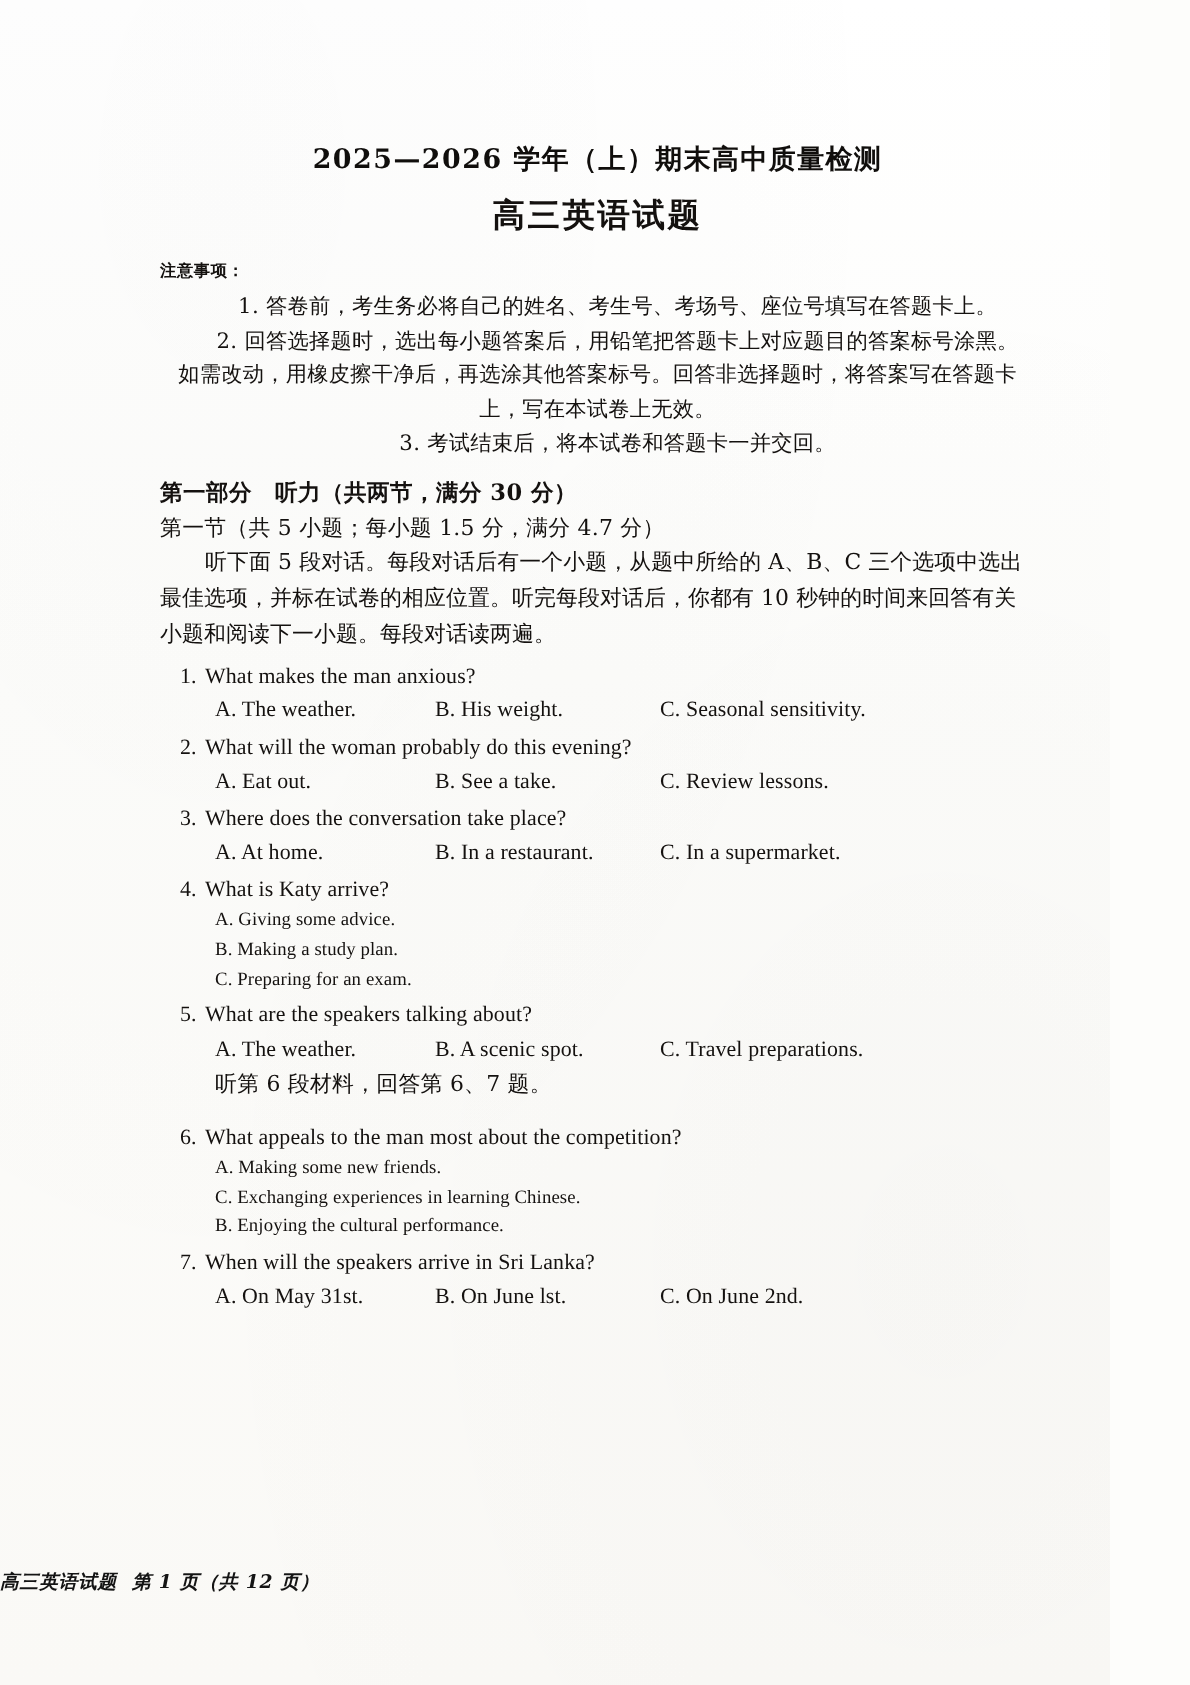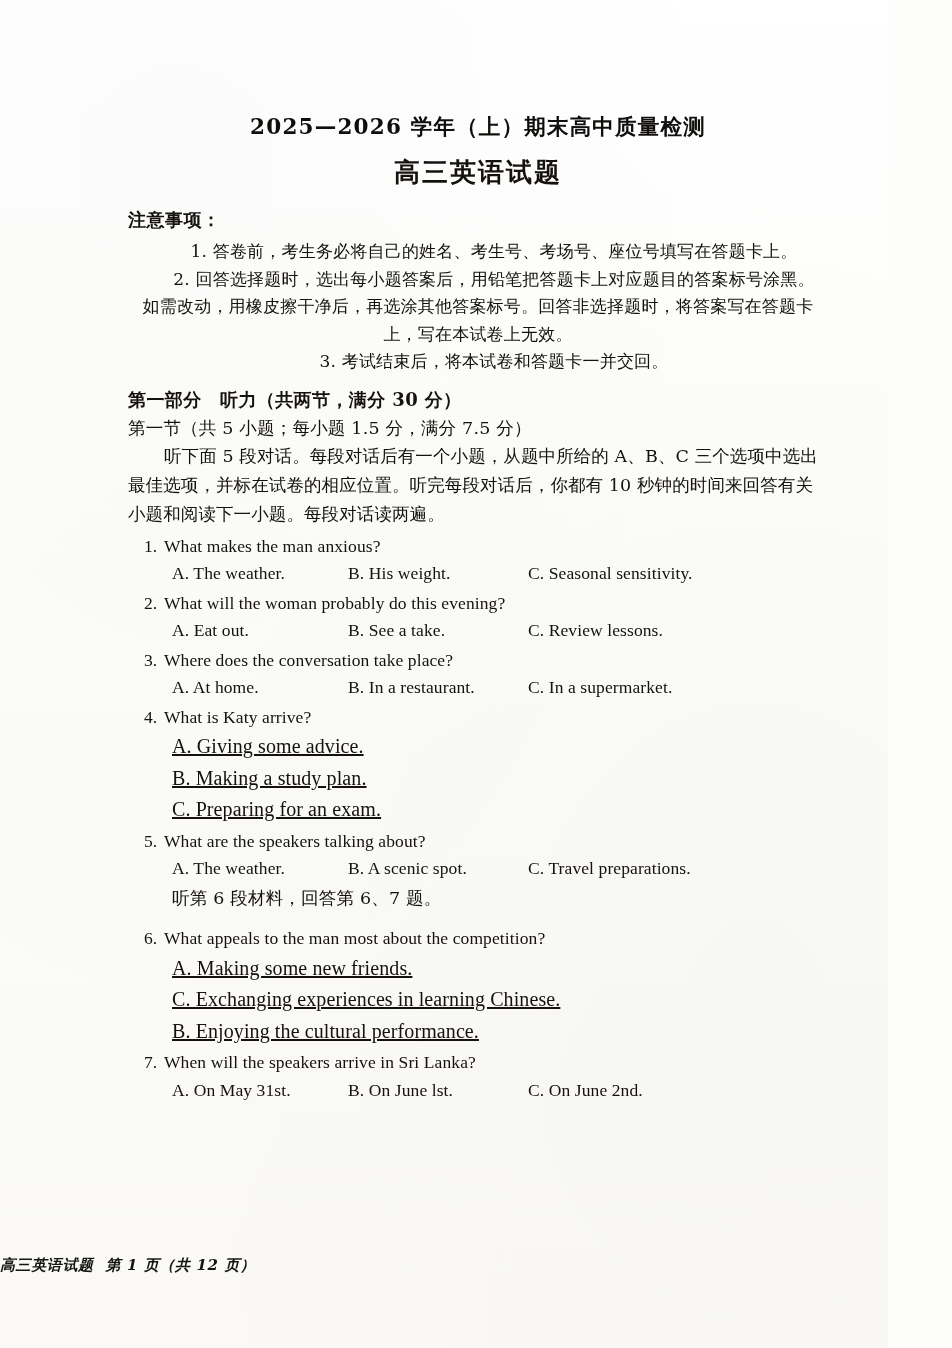--- a/index.html
+++ b/index.html
@@ -46,21 +46,21 @@
   }
   .doc-subtitle {
     text-align: center;
     font-size: 26px;
     font-family: "DejaVu Serif", serif;
     font-weight: 700;
     letter-spacing: 2px;
     margin: 14px 0 18px 0;
   }
   .notice-heading {
-    font-size: 18px;
+    font-size: 13px;
     font-family: "DejaVu Serif", serif;
     font-weight: 700;
     letter-spacing: 0.5px;
     margin: 0 0 6px 0;
   }
   .notice-item {
     font-size: 17px;
     line-height: 1.62;
     text-indent: 32px;
     margin: 0;
@@ -102,26 +102,25 @@
     line-height: 1.58;
     padding-left: 44px;
     margin: 0;
     letter-spacing: 0.1px;
     white-space: nowrap;
   }
   .opts .op { display: inline-block; }
   .opts .op.w1 { min-width: 176px; }
   .opts .op.w2 { min-width: 180px; }
   .opts-stack {
-    font-size: 20px;
+    font-size: 15px;
     line-height: 1.58;
     padding-left: 44px;
     margin: 0;
     letter-spacing: 0.1px;
-    text-decoration: underline;
   }
   .mid-note {
     font-size: 17.5px;
     line-height: 1.62;
     padding-left: 44px;
     margin: 1px 0 12px 0;
     letter-spacing: 0.2px;
   }
   .footer {
     position: absolute;
@@ -151,21 +150,21 @@
 
     <div class="notice-heading cjk">注意事项：</div>
 
     <p class="notice-item cjk">1. 答卷前，考生务必将自己的姓名、考生号、考场号、座位号填写在答题卡上。</p>
     <p class="notice-item cjk">2. 回答选择题时，选出每小题答案后，用铅笔把答题卡上对应题目的答案标号涂黑。</p>
     <p class="notice-item cont cjk">如需改动，用橡皮擦干净后，再选涂其他答案标号。回答非选择题时，将答案写在答题卡</p>
     <p class="notice-item cont cjk">上，写在本试卷上无效。</p>
     <p class="notice-item cjk">3. 考试结束后，将本试卷和答题卡一并交回。</p>
 
     <div class="section-heading cjk">第一部分　听力（共两节，满分 30 分）</div>
-    <div class="subsection cjk">第一节（共 5 小题；每小题 1.5 分，满分 7.5 分）</div>
+    <div class="subsection cjk">第一节（共 5 小题；每小题 1.5 分，满分 4.7 分）</div>
     <p class="instruct cjk">听下面 5 段对话。每段对话后有一个小题，从题中所给的 A、B、C 三个选项中选出最佳选项，并标在试卷的相应位置。听完每段对话后，你都有 10 秒钟的时间来回答有关小题和阅读下一小题。每段对话读两遍。</p>
 
     <div class="q">
       <span class="num">1.</span><span>What makes the man anxious?</span>
     </div>
     <div class="opts">
       <span class="op w1">A. The weather.</span><span class="op w2">B. His weight.</span><span class="op">C. Seasonal sensitivity.</span>
     </div>
 
     <div class="q">

